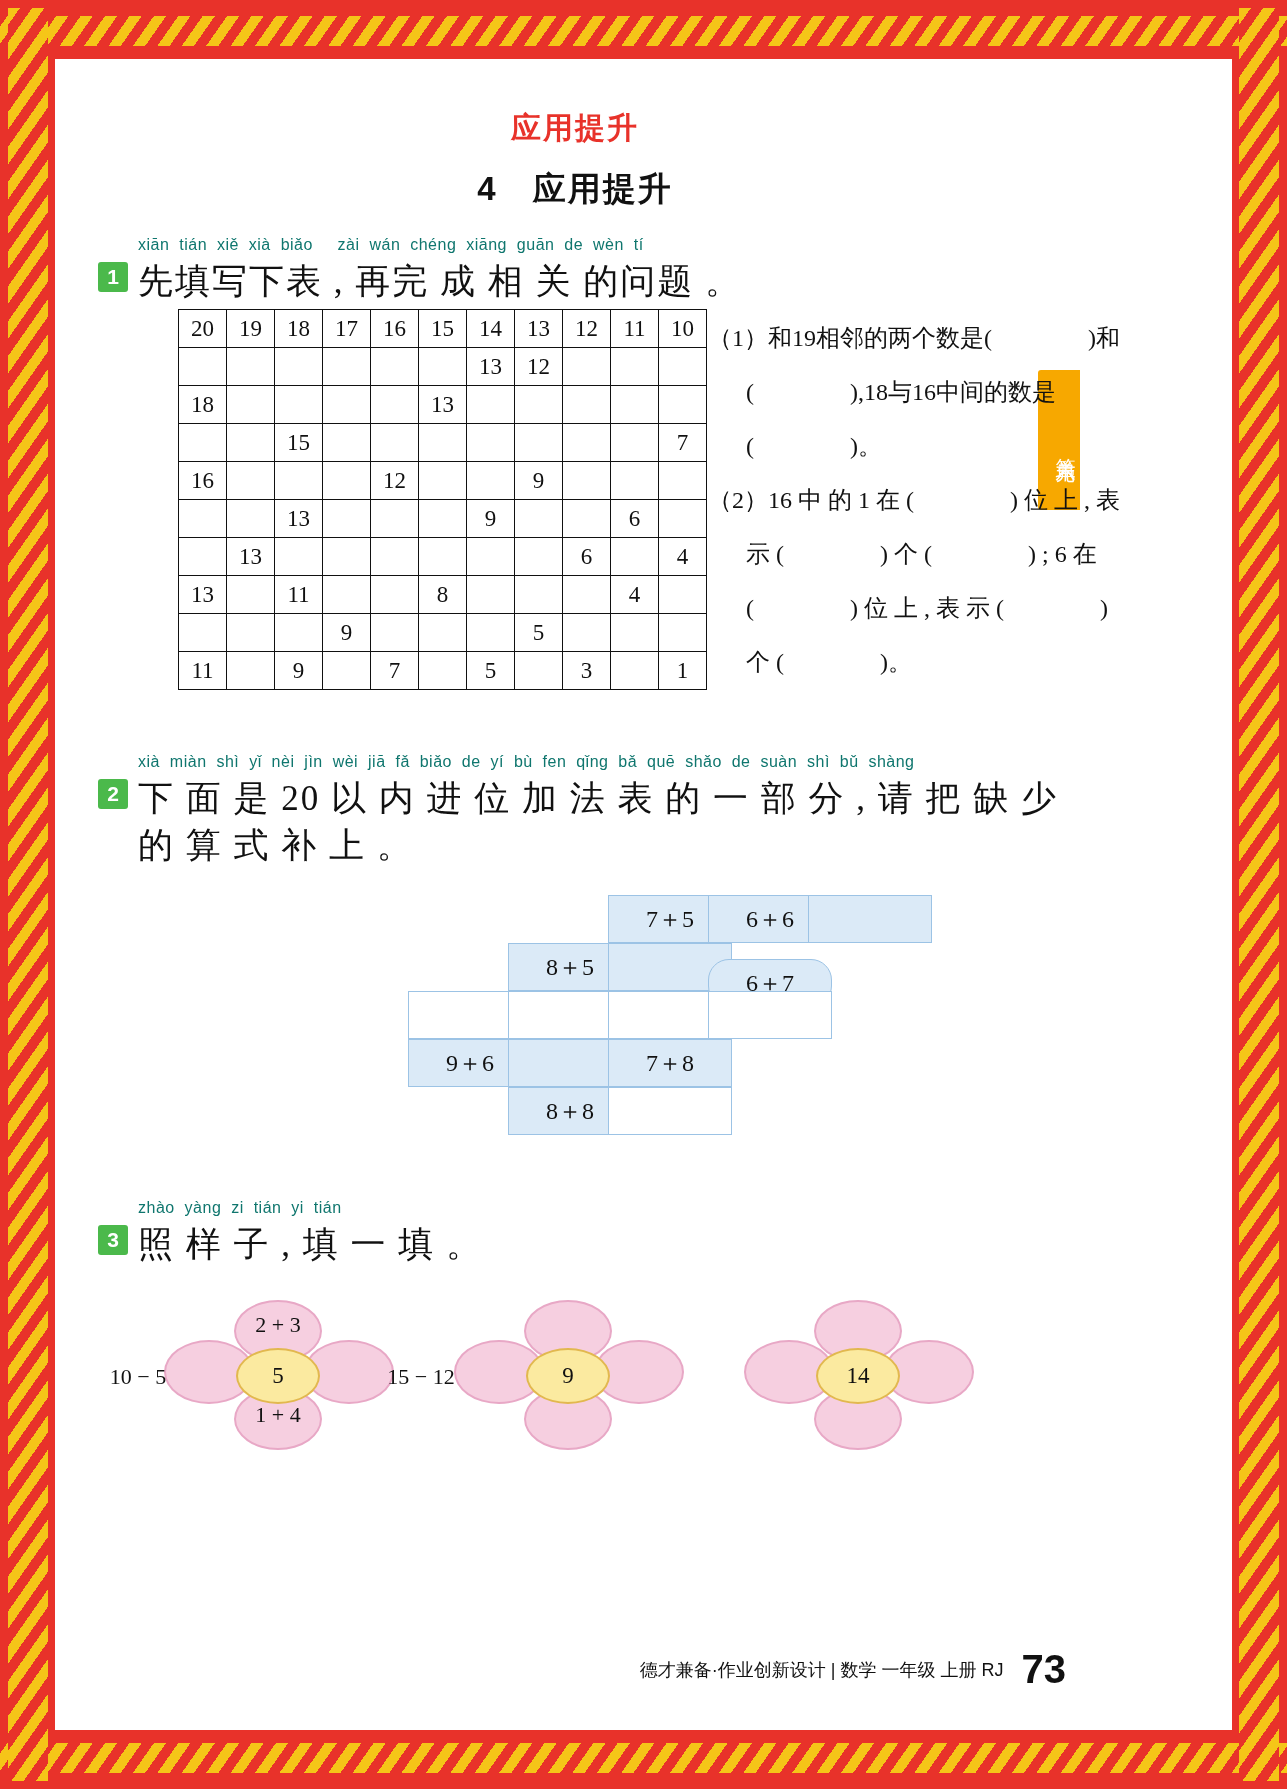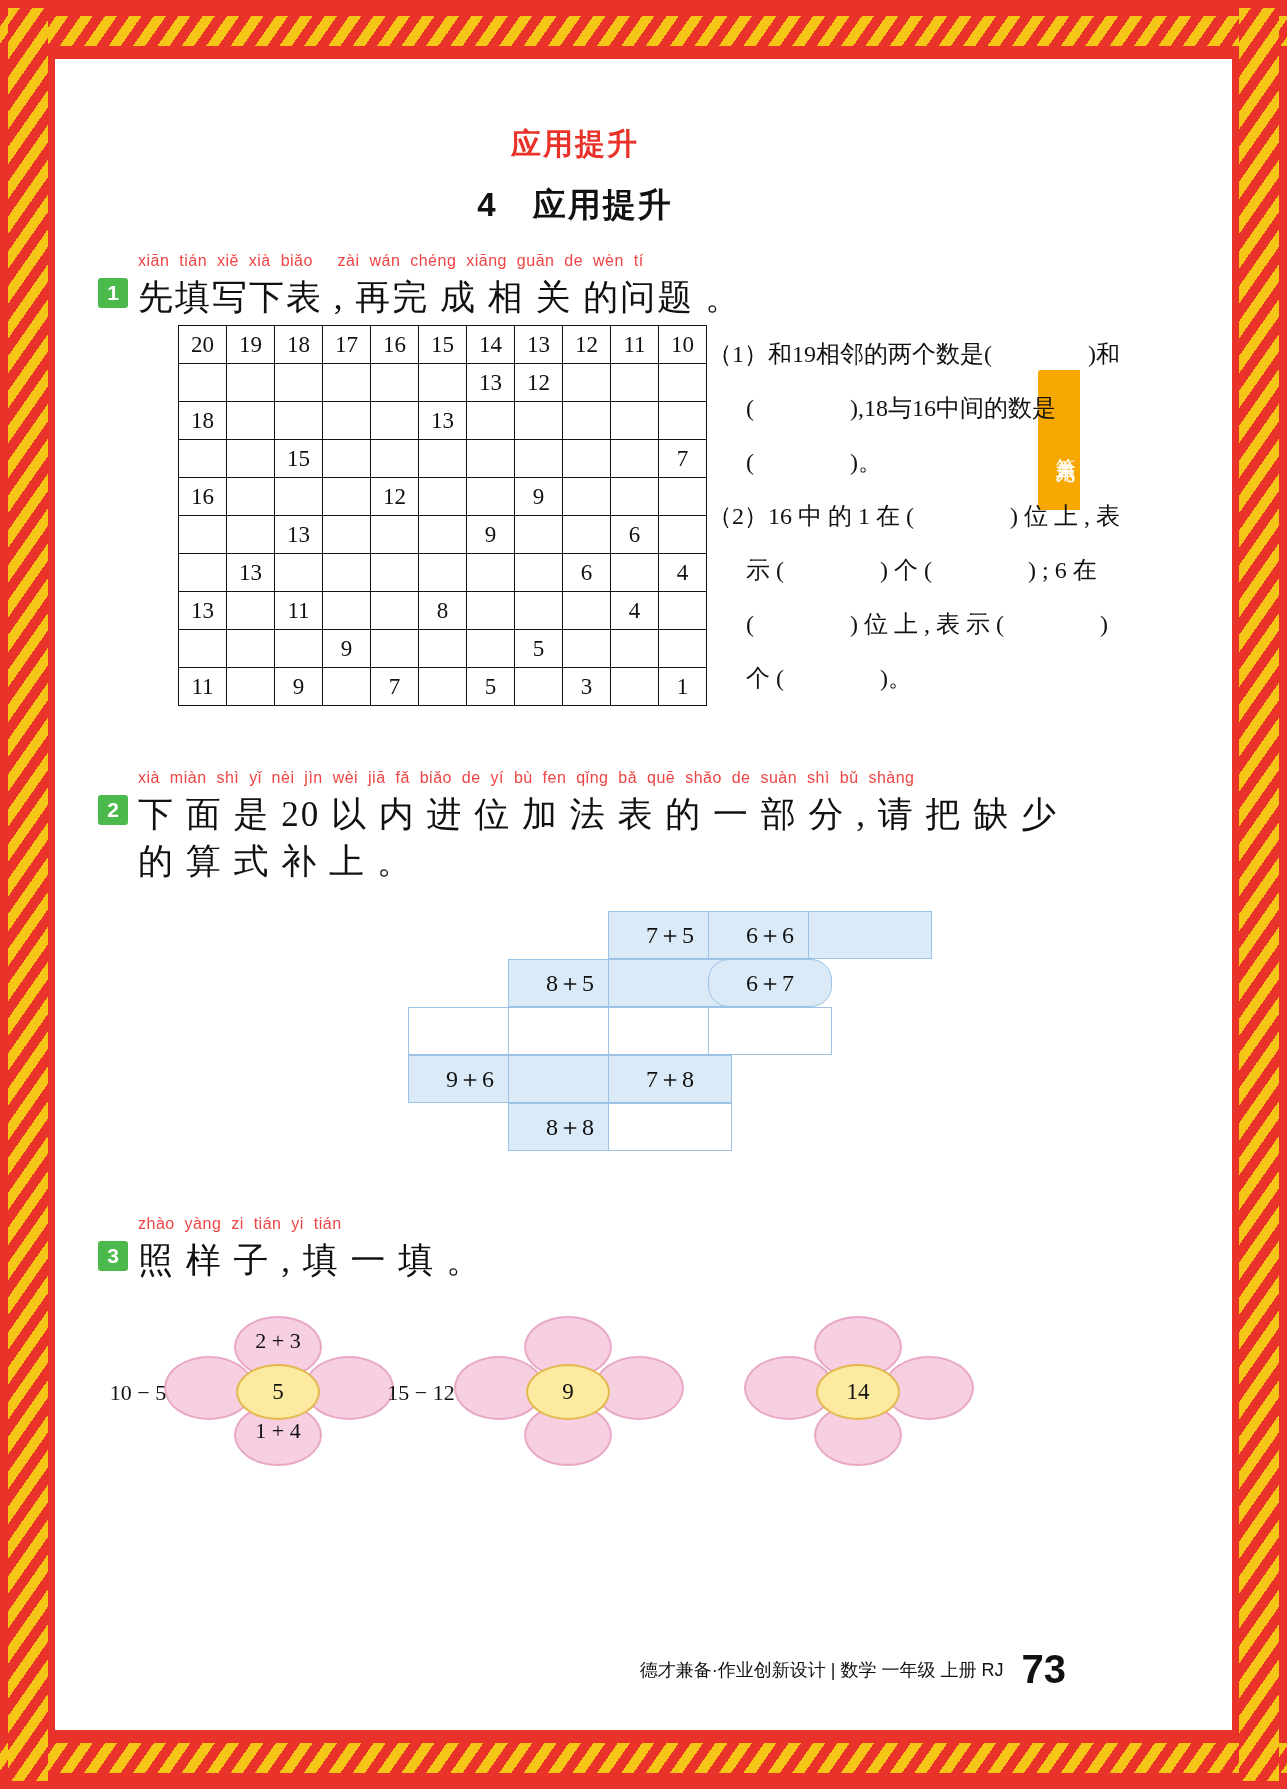--- a/index.html
+++ b/index.html
@@ -83,21 +83,21 @@
     height: 1620px;
   }
 
   .section-kicker {
     text-align: center;
     color: #e8322a;
     font-weight: bold;
     font-size: 30px;
     font-family: "Liberation Sans", sans-serif;
     letter-spacing: 2px;
-    margin-top: 44px;
+    margin-top: 28px;
   }
   .section-title {
     text-align: center;
     font-weight: bold;
     font-size: 33px;
     font-family: "Liberation Sans", sans-serif;
     letter-spacing: 2px;
     margin-top: 18px;
     color: #111;
   }
@@ -180,21 +180,21 @@
     font-family: "Liberation Sans", sans-serif;
     font-size: 21px;
     font-weight: bold;
     text-align: center;
     line-height: 30px;
     border-radius: 3px;
   }
   .q-pinyin {
     margin-left: 68px;
     font-size: 16px;
-    color: #ef4444;
+    color: #0f766e;
     font-family: "Liberation Sans", sans-serif;
     letter-spacing: 0.5px;
     height: 20px;
   }
   .q-text {
     margin-left: 68px;
     font-size: 35px;
     color: #111;
     letter-spacing: 2px;
     margin-top: 2px;
@@ -512,21 +512,21 @@
   <div class="q-block">
     <div class="q-num">2</div>
     <div class="q-pinyin" id="q2-pinyin"><span class="pin-sp">xià</span>&nbsp;&nbsp;<span class="pin-sp">miàn</span>&nbsp;&nbsp;<span class="pin-sp">shì</span>&nbsp;&nbsp;<span class="pin-sp">yǐ</span>&nbsp;&nbsp;<span class="pin-sp">nèi</span>&nbsp;&nbsp;<span class="pin-sp">jìn</span>&nbsp;&nbsp;<span class="pin-sp">wèi</span>&nbsp;&nbsp;<span class="pin-sp">jiā</span>&nbsp;&nbsp;<span class="pin-sp">fǎ</span>&nbsp;&nbsp;<span class="pin-sp">biǎo</span>&nbsp;&nbsp;<span class="pin-sp">de</span>&nbsp;&nbsp;<span class="pin-sp">yí</span>&nbsp;&nbsp;<span class="pin-sp">bù</span>&nbsp;&nbsp;<span class="pin-sp">fen</span>&nbsp;&nbsp;<span class="pin-sp">qǐng</span>&nbsp;&nbsp;<span class="pin-sp">bǎ</span>&nbsp;&nbsp;<span class="pin-sp">quē</span>&nbsp;&nbsp;<span class="pin-sp">shǎo</span>&nbsp;&nbsp;<span class="pin-sp">de</span>&nbsp;&nbsp;<span class="pin-sp">suàn</span>&nbsp;&nbsp;<span class="pin-sp">shì</span>&nbsp;&nbsp;<span class="pin-sp">bǔ</span>&nbsp;&nbsp;<span class="pin-sp">shàng</span>&nbsp;&nbsp;</div>
     <div class="q-text">下 面 是 20 以 内 进 位 加 法 表 的 一 部 分 , 请 把 缺 少 的 算 式 补 上 。</div>
     <div class="addgrid" id="addgrid">
         <div class="cell filled" style="left: 510px; top: 0px;">7＋5</div>
         <div class="cell filled" style="left: 610px; top: 0px;">6＋6</div>
         <div class="cell filled" style="left: 710px; top: 0px;"></div>
         <div class="cell filled" style="left: 410px; top: 48px;">8＋5</div>
         <div class="cell filled" style="left: 510px; top: 48px;"></div>
-        <div class="cell filled" style="left: 610px; top: 48px; border-radius: 21px;">6＋7</div>
+        <div class="cell filled" style="left: 610px; top: 64px; border-radius: 21px;">6＋7</div>
         <div class="cell" style="left: 310px; top: 96px;"></div>
         <div class="cell" style="left: 410px; top: 96px;"></div>
         <div class="cell" style="left: 510px; top: 96px;"></div>
         <div class="cell" style="left: 610px; top: 96px;"></div>
         <div class="cell filled" style="left: 310px; top: 144px;">9＋6</div>
         <div class="cell filled" style="left: 410px; top: 144px;"></div>
         <div class="cell filled" style="left: 510px; top: 144px;">7＋8</div>
         <div class="cell filled" style="left: 410px; top: 192px;">8＋8</div>
         <div class="cell" style="left: 510px; top: 192px;"></div>
       </div>

